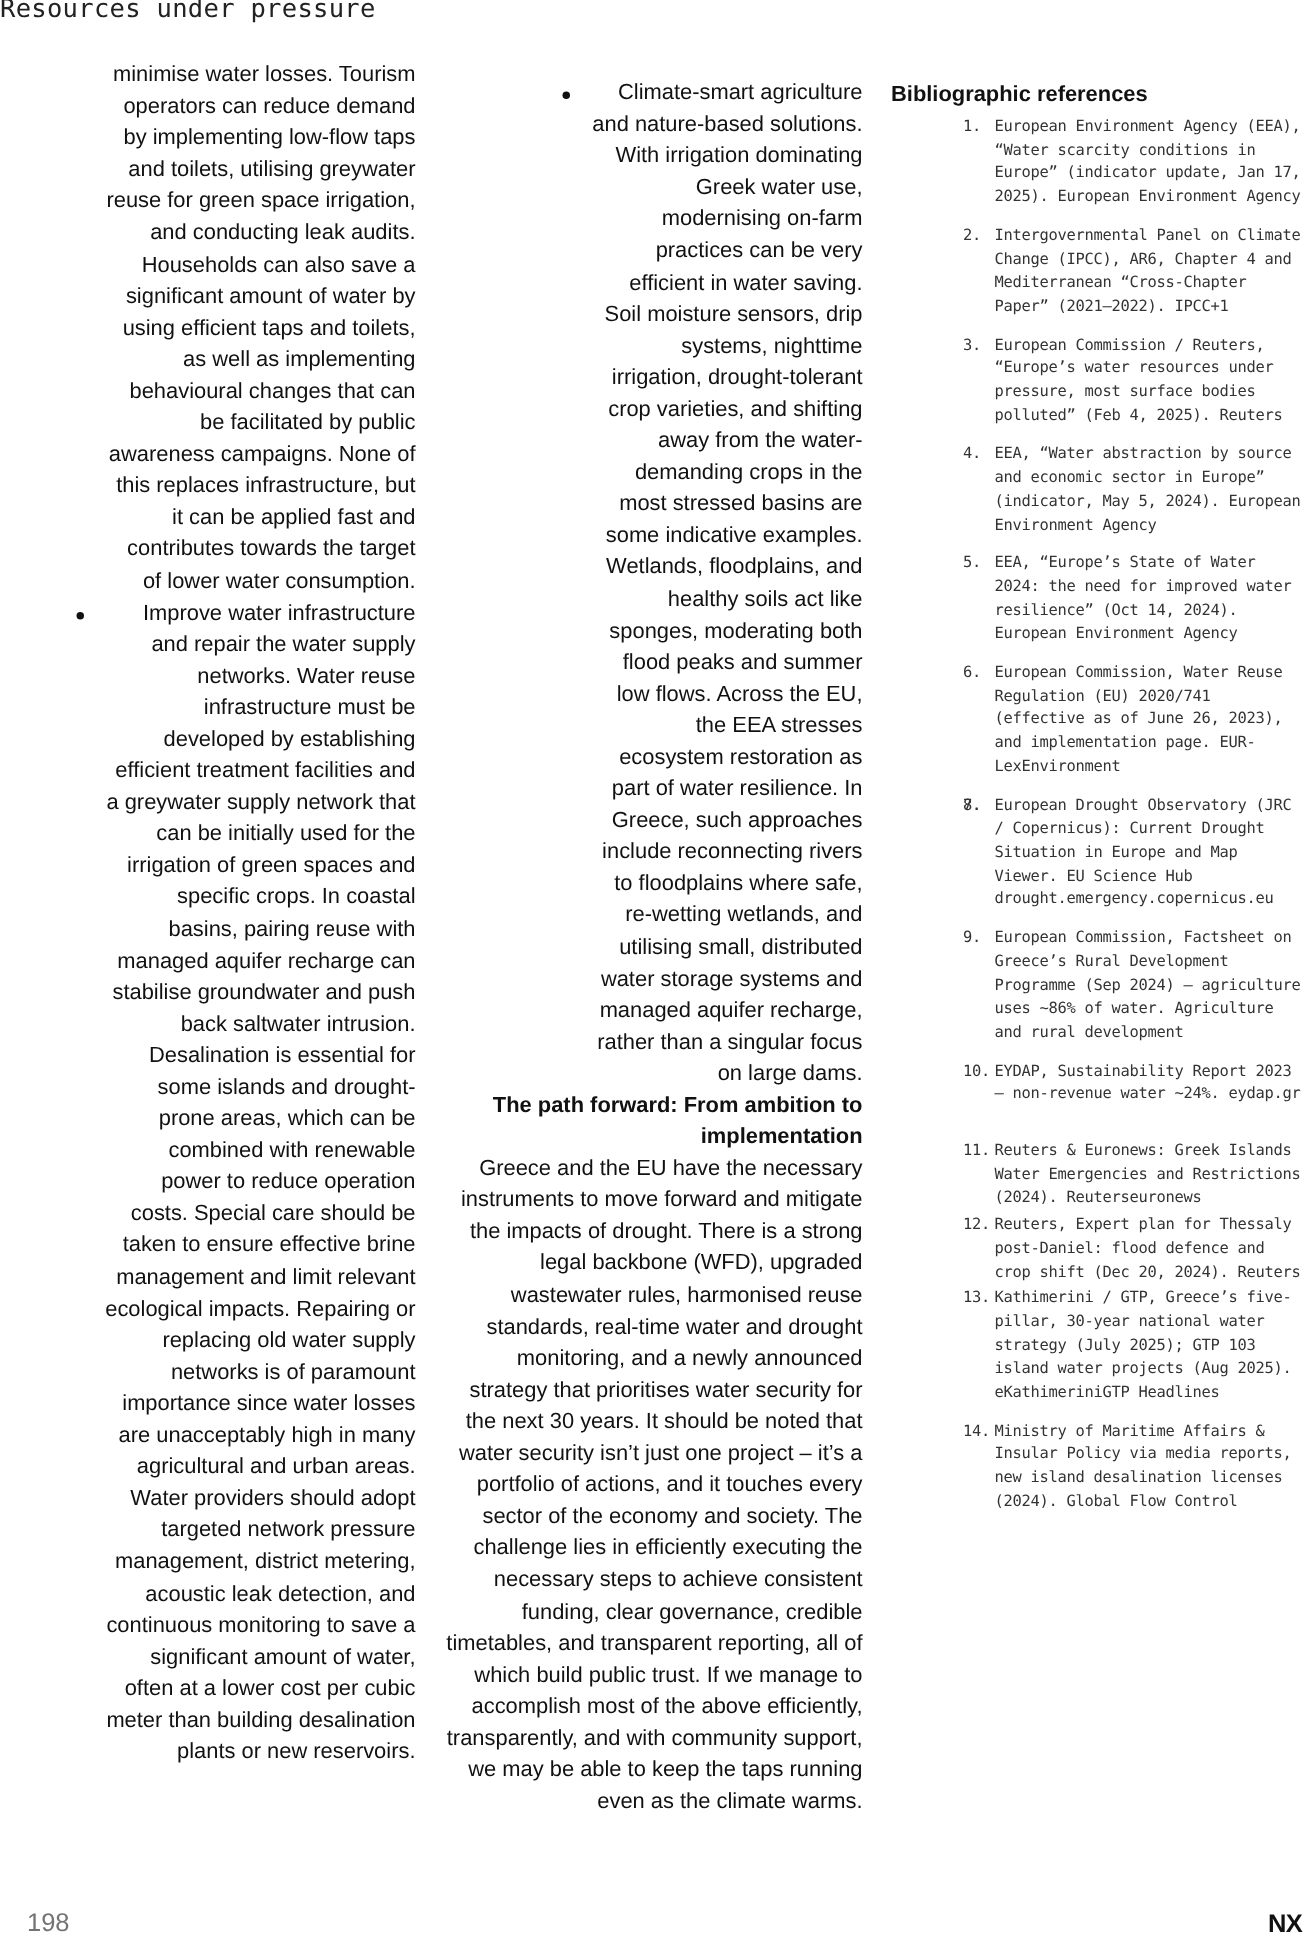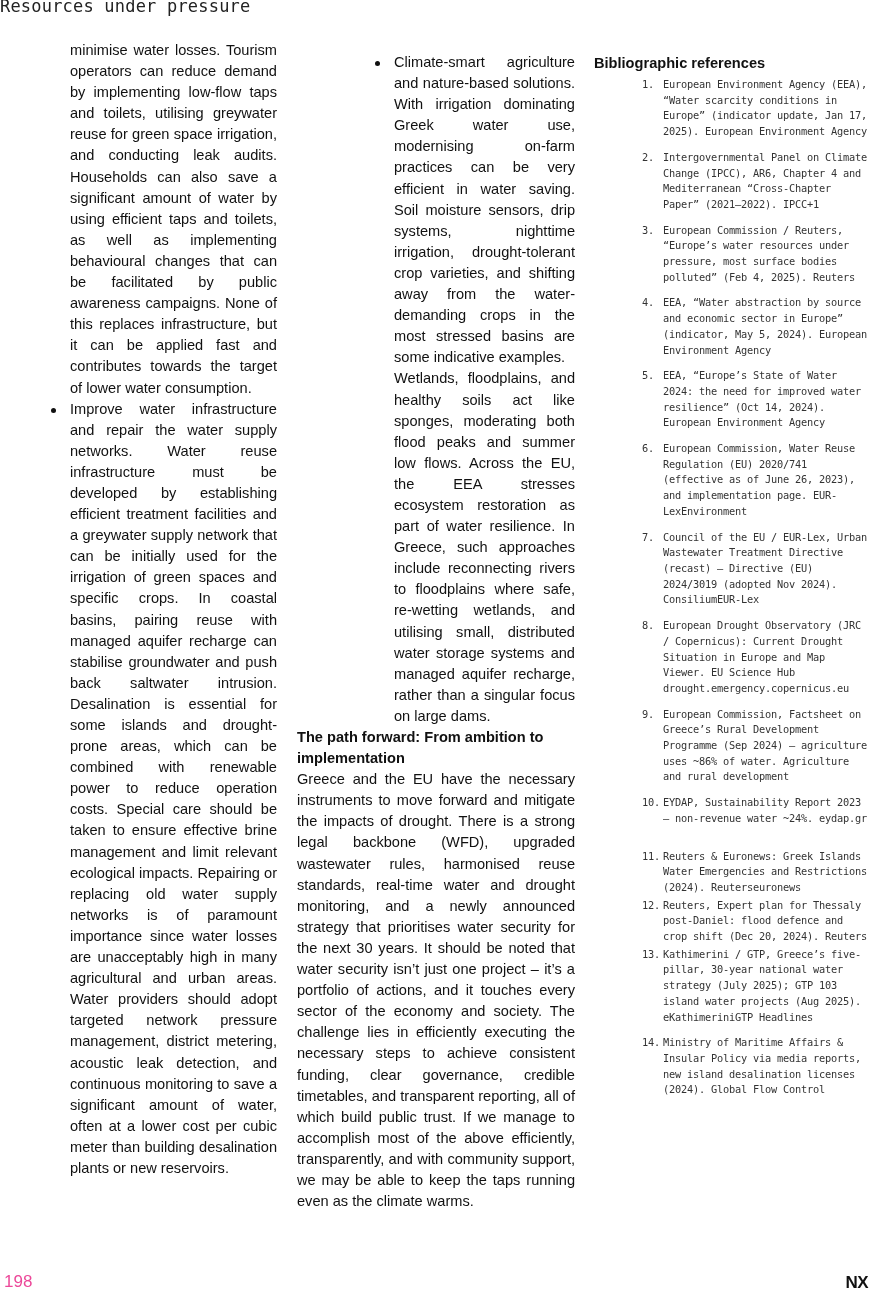--- a/index.html
+++ b/index.html
@@ -7,21 +7,21 @@
     width: 870px; height: 1291px; position: relative; overflow: hidden;
     color: #111111;
     font-family: "Liberation Sans", sans-serif;
   }
   .running-head {
     position: absolute; left: 0; top: -4px;
     font-family: "DejaVu Sans Mono", monospace;
     font-size: 17px; color: #222; letter-spacing: 0.2px; white-space: nowrap;
   }
   .col { position: absolute; font-size: 14.6px; line-height: 21.1px; text-align: justify; hyphens: manual; }
-  .col p { margin: 0; }
+  .col p { margin: 0; text-align: right; }
   .col1 { left: 70px; top: 40px; width: 207px; }
   .col2 { left: 297px; top: 52px; width: 278px; }
   .bullet-item { position: relative; }
   .bullet-item .dot {
     position: absolute; left: -19px; top: 9px; width: 5px; height: 5px;
     background: #111; border-radius: 50%;
   }
   .col2 .indent { margin-left: 97px; }
   .section-heading {
     font-weight: bold; margin-top: 21px; text-align: left;
@@ -32,21 +32,21 @@
   .ref {
     position: relative; padding-left: 69px;
     font-family: "DejaVu Sans Mono", monospace;
     font-size: 10.3px; line-height: 15.7px; color: #333;
     margin-bottom: 10px; white-space: normal; letter-spacing: -0.2px;
   }
   .ref.tight { margin-bottom: 2px; }
   .ref .num { position: absolute; left: 48px; top: 0; }
   .ref .num.wide { left: 48px; }
   .page-number {
-    position: absolute; left: 4px; top: 1272px; font-size: 17px; color: #ec4899;
+    position: absolute; left: 18px; top: 1272px; font-size: 17px; color: #737373;
   }
   .logo {
     position: absolute; right: 2px; top: 1273px;
     font-weight: bold; font-size: 17px; letter-spacing: -0.5px; color: #111;
   }
 </style>
 </head>
 <body>
 
 <div class="running-head">Resources under pressure</div>
@@ -71,21 +71,21 @@
 
 <div class="col3">
   <p class="refs-heading">Bibliographic references</p>
   <ol class="refs">
     <li class="ref"><span class="num">1.</span><span>European Environment Agency (EEA), “Water scarcity conditions in Europe” (indicator update, Jan 17, 2025). European Environment Agency</span></li>
     <li class="ref"><span class="num">2.</span><span>Intergovernmental Panel on Climate Change (IPCC), AR6, Chapter 4 and Mediterranean “Cross-Chapter Paper” (2021–2022). IPCC+1</span></li>
     <li class="ref"><span class="num">3.</span><span>European Commission / Reuters, “Europe’s water resources under pressure, most surface bodies polluted” (Feb 4, 2025). Reuters</span></li>
     <li class="ref"><span class="num">4.</span><span>EEA, “Water abstraction by source and economic sector in Europe” (indicator, May 5, 2024). European Environment Agency</span></li>
     <li class="ref"><span class="num">5.</span><span>EEA, “Europe’s State of Water 2024: the need for improved water resilience” (Oct 14, 2024). European Environment Agency</span></li>
     <li class="ref"><span class="num">6.</span><span>European Commission, Water Reuse Regulation (EU) 2020/741 (effective as of June 26, 2023), and implementation page. EUR-LexEnvironment</span></li>
-    <li class="ref"><span class="num">7.</span><span>Council of the EU / EUR-Lex, Urban Wastewater Treatment Directive (recast) — Directive (EU) 2024/3019 (adopted Nov 2024). ConsiliumEUR-Lex</span></li>
+    <li class="ref"><span class="num">7.</span></li>
     <li class="ref"><span class="num">8.</span><span>European Drought Observatory (JRC / Copernicus): Current Drought Situation in Europe and Map Viewer. EU Science Hub drought.emergency.copernicus.eu</span></li>
     <li class="ref"><span class="num">9.</span><span>European Commission, Factsheet on Greece’s Rural Development Programme (Sep 2024) — agriculture uses ~86% of water. Agriculture and rural development</span></li>
     <li class="ref" style="margin-bottom:22px"><span class="num wide">10.</span><span>EYDAP, Sustainability Report 2023 — non-revenue water ~24%. eydap.gr</span></li>
     <li class="ref tight"><span class="num wide">11.</span><span>Reuters &amp; Euronews: Greek Islands Water Emergencies and Restrictions (2024). Reuterseuronews</span></li>
     <li class="ref tight"><span class="num wide">12.</span><span>Reuters, Expert plan for Thessaly post-Daniel: flood defence and crop shift (Dec 20, 2024). Reuters</span></li>
     <li class="ref"><span class="num wide">13.</span><span>Kathimerini / GTP, Greece’s five-pillar, 30-year national water strategy (July 2025); GTP 103 island water projects (Aug 2025). eKathimeriniGTP Headlines</span></li>
     <li class="ref"><span class="num wide">14.</span><span>Ministry of Maritime Affairs &amp; Insular Policy via media reports, new island desalination licenses (2024). Global Flow Control</span></li>
   </ol>
 </div>
 

